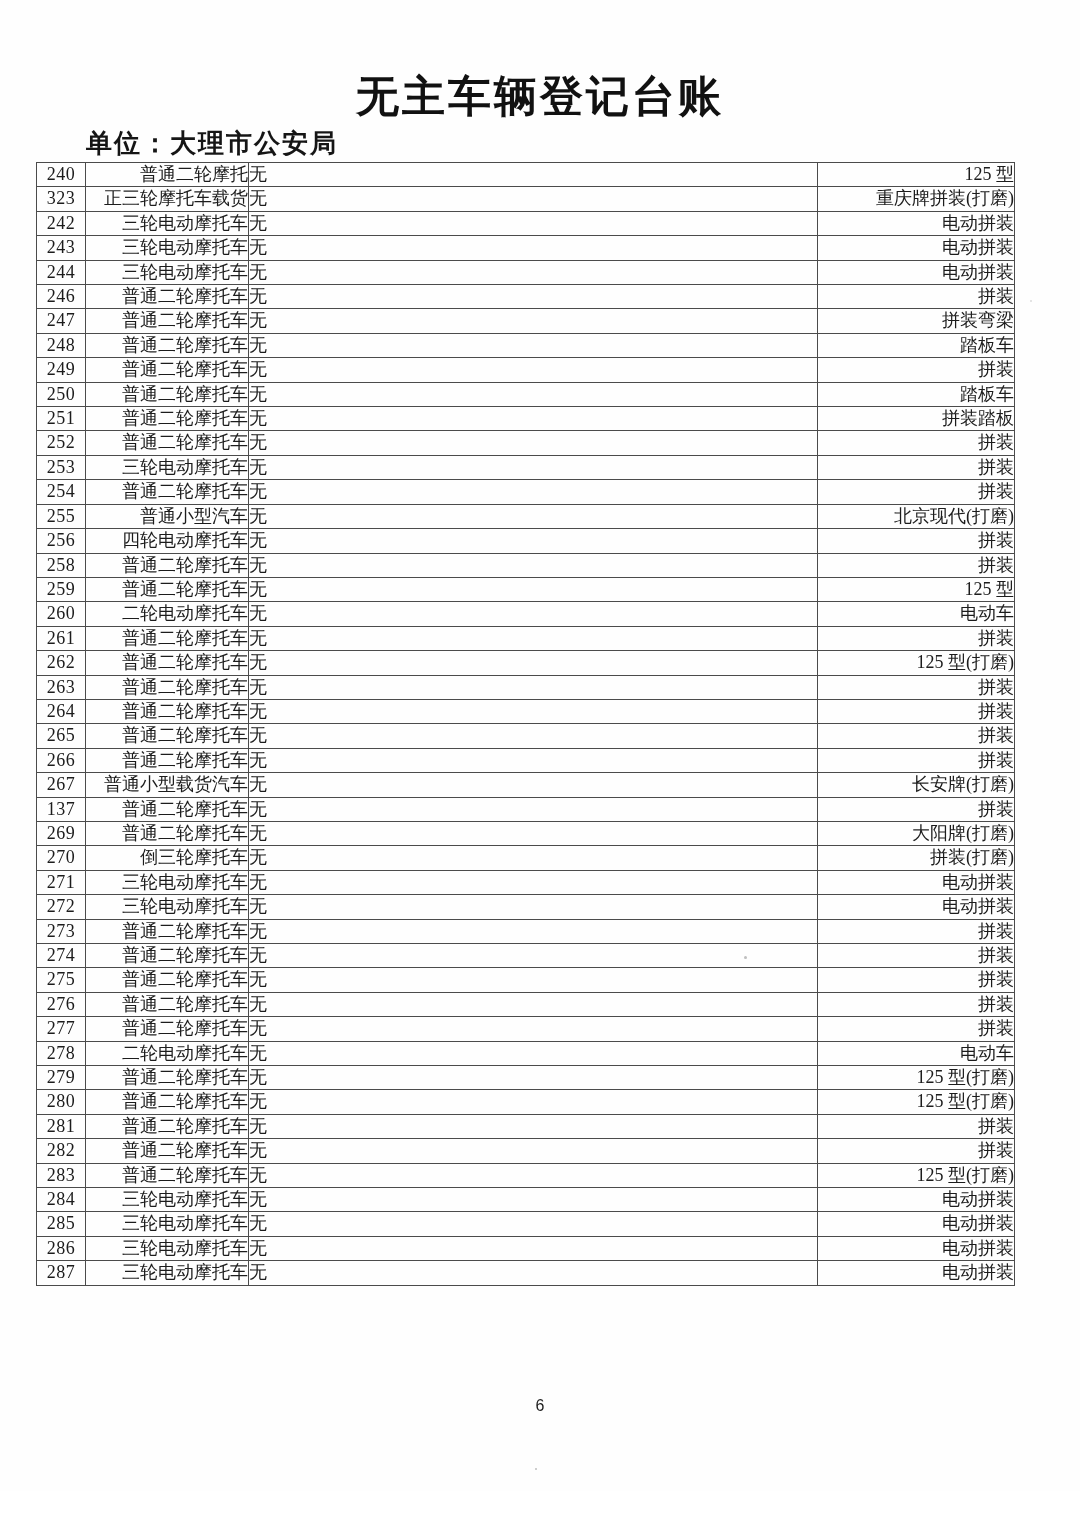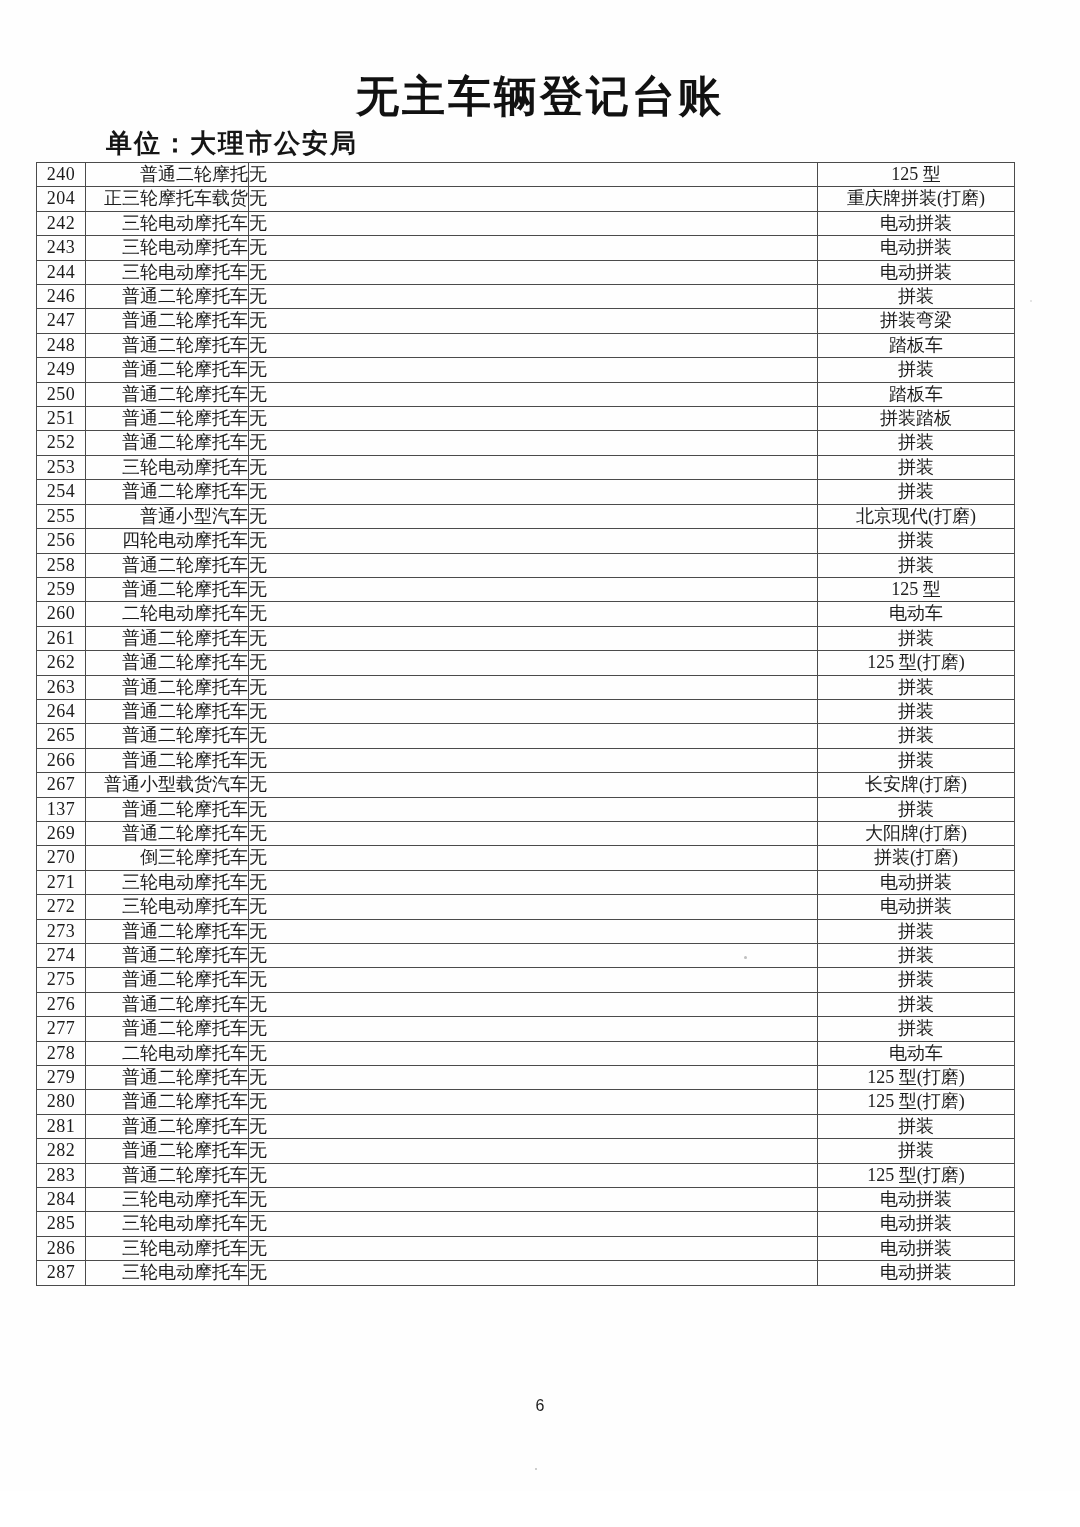--- a/index.html
+++ b/index.html
@@ -23,21 +23,21 @@
     width: 100%;
     text-align: center;
     font-size: 43px;
     font-weight: bold;
     letter-spacing: 3px;
     color: #111111;
   }
   .unit-label {
     position: absolute;
     top: 126px;
-    left: 106px;
+    left: 86px;
     font-size: 26px;
     font-weight: bold;
     letter-spacing: 2px;
     color: #151515;
   }
   table.ledger {
     position: absolute;
     top: 162px;
     left: 36px;
     width: 976px;
@@ -50,21 +50,21 @@
     line-height: 23.4px;
     font-size: 18px;
     padding: 0;
     white-space: nowrap;
     overflow: hidden;
     color: #1c1c1c;
   }
   td.c0 { width: 48px;  text-align: center; letter-spacing: 0.5px; }
   td.c1 { width: 162px; text-align: right; }
   td.c2 { width: 568px; text-align: left; padding-left: 7px; }
-  td.c3 { width: 196px; text-align: center; }
+  td.c3 { width: 196px; text-align: right; }
   .page-number {
     position: absolute;
     top: 1397px;
     left: 0;
     width: 100%;
     text-align: center;
     font-size: 16px;
     font-family: "Liberation Sans", sans-serif;
     color: #222222;
   }
@@ -90,21 +90,21 @@
 
   <table class="ledger">
     <tbody>
         <tr>
           <td class="c0">240</td>
           <td class="c1">普通二轮摩托</td>
           <td class="c2">无</td>
           <td class="c3">125 型</td>
         </tr>
         <tr>
-          <td class="c0">204</td>
+          <td class="c0">323</td>
           <td class="c1">正三轮摩托车载货</td>
           <td class="c2">无</td>
           <td class="c3">重庆牌拼装(打磨)</td>
         </tr>
         <tr>
           <td class="c0">242</td>
           <td class="c1">三轮电动摩托车</td>
           <td class="c2">无</td>
           <td class="c3">电动拼装</td>
         </tr>

